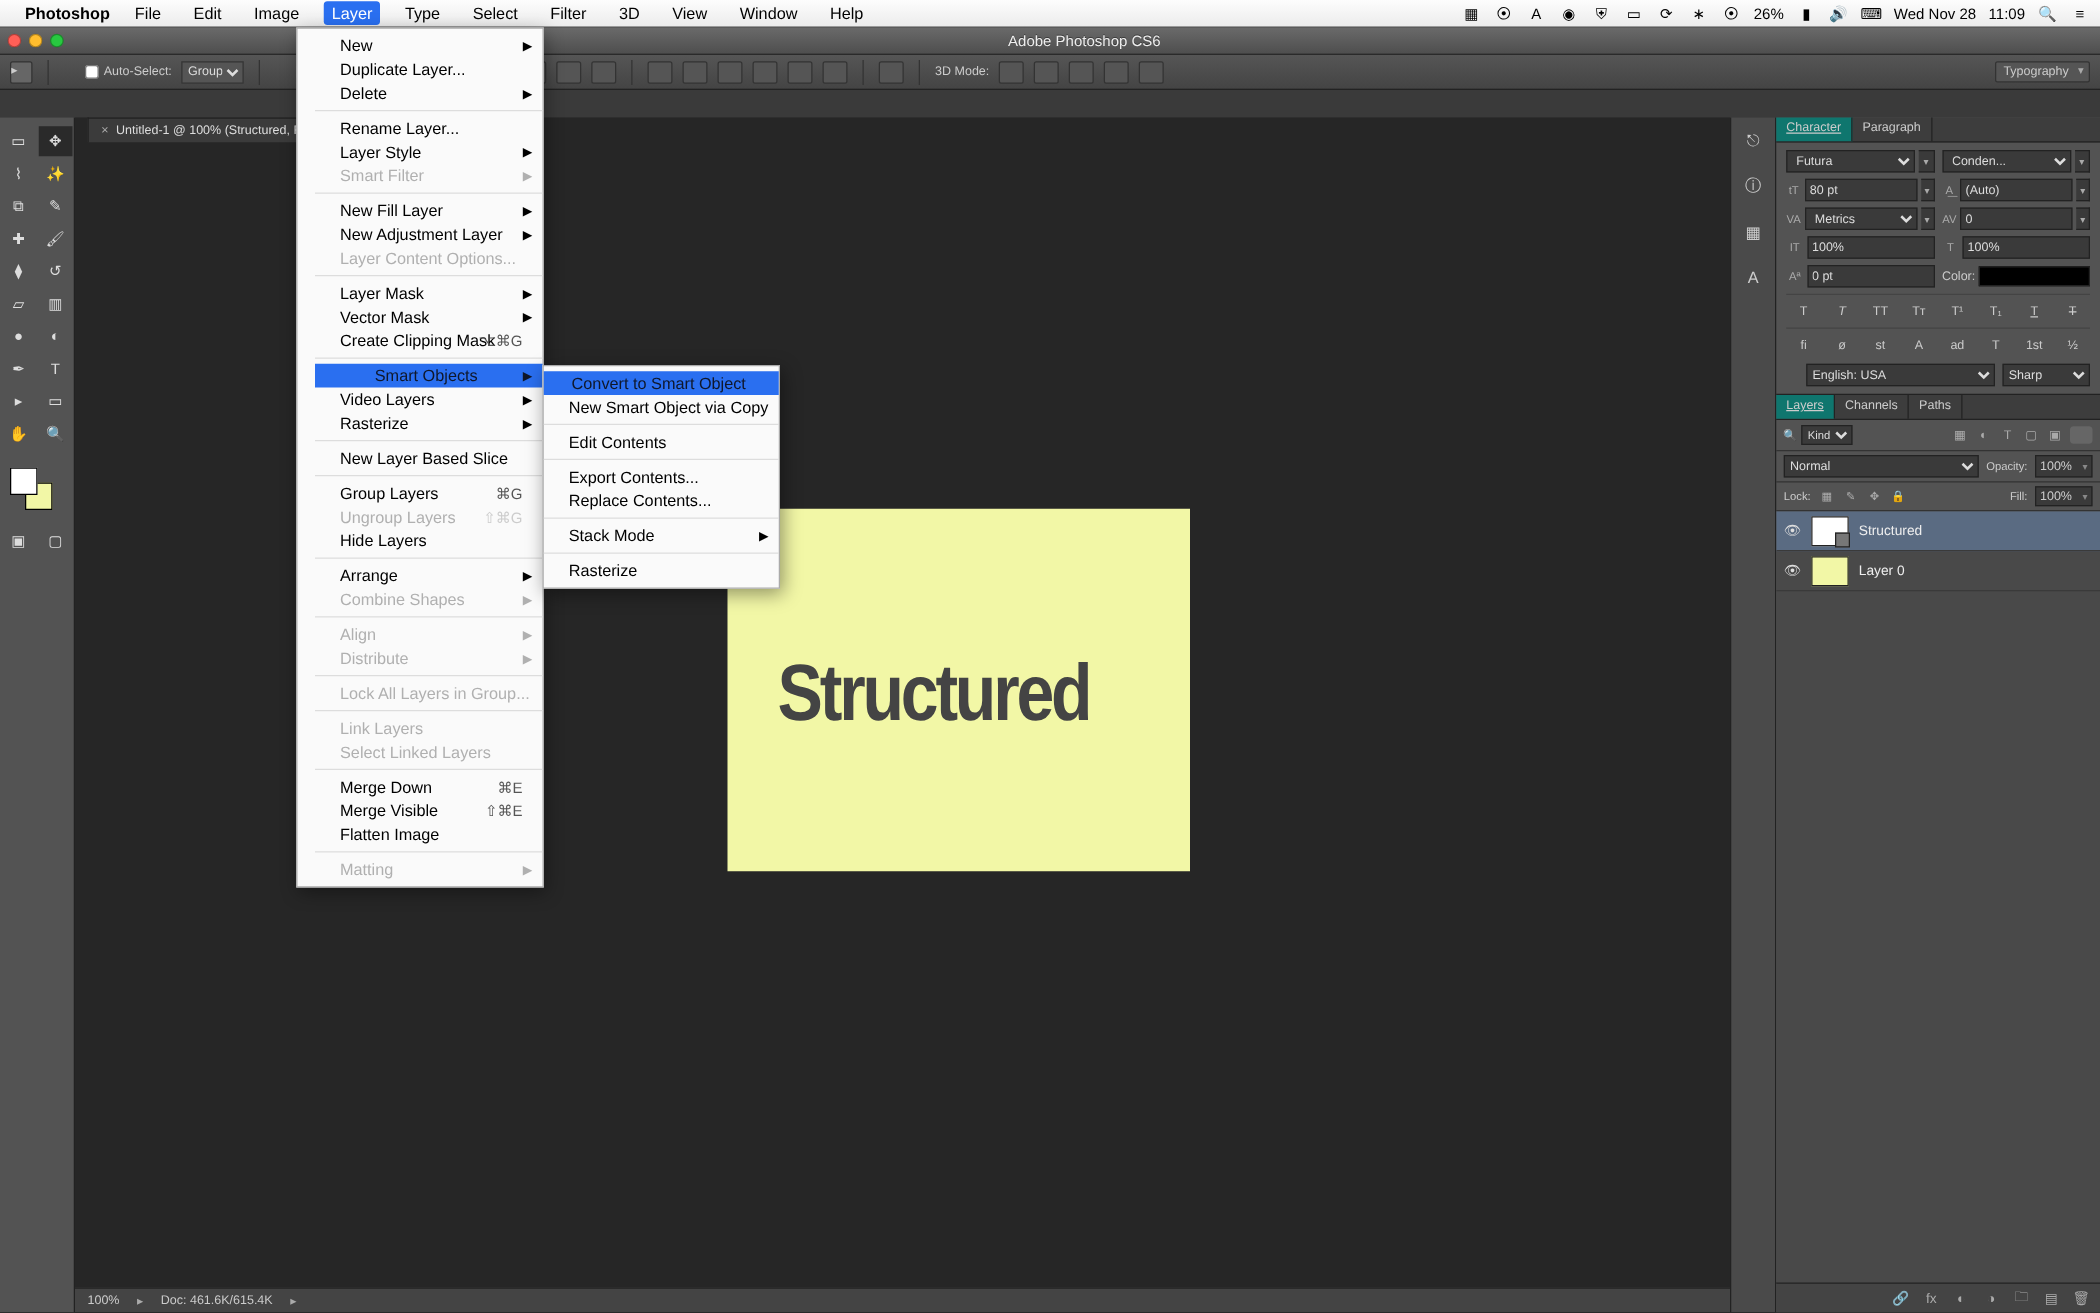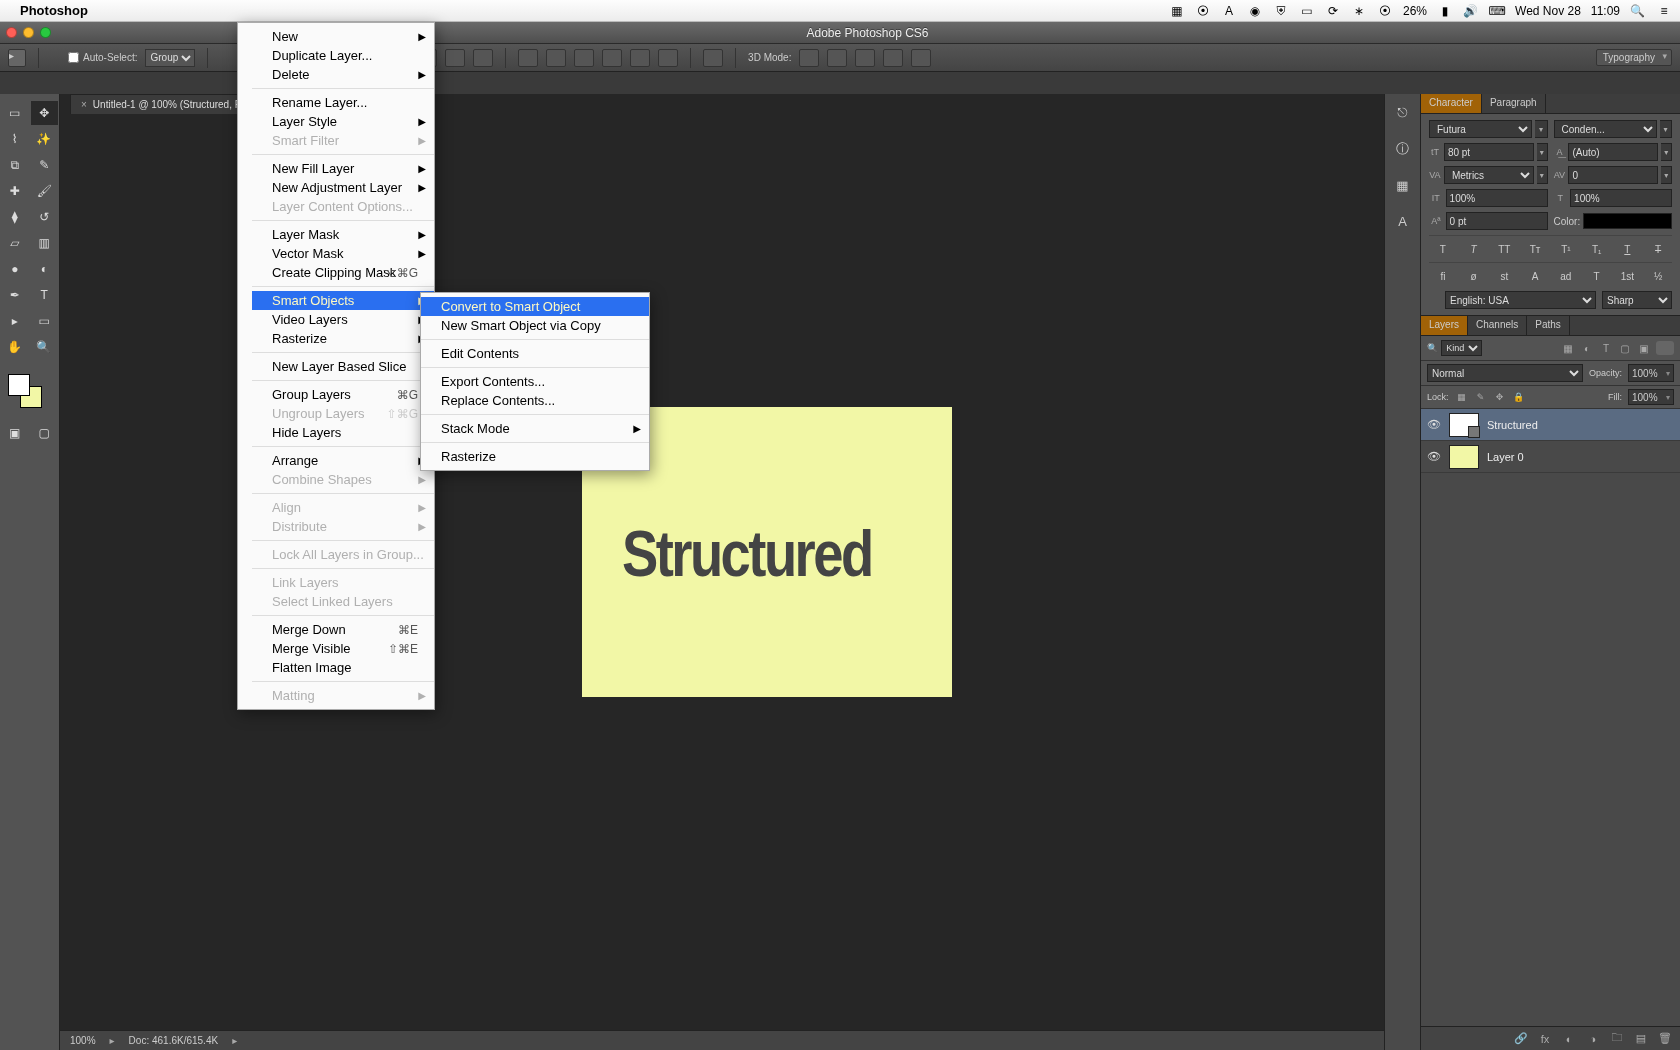--- a/index.html
+++ b/index.html
@@ -54,21 +54,21 @@
 .statusbar { position:absolute; bottom:0; left:0; right:0; height:20px; background:#444; border-top:1px solid #222; display:flex; align-items:center; gap:14px; padding:0 10px; color:#ccc; font-size:10px;}
 .statusbar .arrow{color:#aaa}
 
 
 .dockstrip { width:36px; background:#4a4a4a; border-left:1px solid #222; display:flex; flex-direction:column; align-items:center; padding-top:8px; gap:14px;}
 .dockstrip .dicon{ width:22px; height:22px; display:flex; align-items:center; justify-content:center; color:#ccc; font-size:13px; border-radius:2px;}
 
 .panels { width:260px; background:#535353; border-left:1px solid #222; display:flex; flex-direction:column;}
 .panel-tabs { display:flex; background:#3d3d3d; border-bottom:1px solid #222; height:20px;}
 .panel-tabs .ptab { padding:3px 8px; font-size:10px; color:#ccc; border-right:1px solid #222; cursor:pointer;}
-.panel-tabs .ptab.active{ background:#a16207; }
+.panel-tabs .ptab.active{ background:#0f766e;text-decoration:underline; }
 .char-panel { padding:6px 8px; font-size:10px; color:#ccc; border-bottom:1px solid #222; flex:0 0 auto;}
 .char-row{ display:flex; gap:6px; margin-bottom:5px; align-items:center;}
 .char-row .field{ flex:1; display:flex; align-items:center; gap:3px;}
 .char-row .field .lab{ width:16px; height:14px; display:flex; align-items:center; justify-content:center; color:#aaa; font-size:9px;}
 .char-row select, .char-row input { background:#3a3a3a; color:#ddd; border:1px solid #222; font-size:10px; height:18px; width:100%; padding:0 3px;}
 .char-row .dd { width:14px; height:18px; background:#3a3a3a; border:1px solid #222; border-left:none; display:flex; align-items:center; justify-content:center; color:#aaa; font-size:8px;}
 .char-btns { display:flex; gap:3px; margin-top:4px; padding-top:4px; border-top:1px solid #444;}
 .char-btns .b{ flex:1; height:18px; display:flex; align-items:center; justify-content:center; color:#ccc; font-size:10px; cursor:pointer;}
 .char-foot { display:flex; gap:6px; margin-top:6px;padding-left:16px;}
 .char-foot select{ flex:1; background:#3a3a3a; color:#ddd; border:1px solid #222; font-size:10px; height:18px;}
@@ -99,35 +99,36 @@
 .layer-item .thumb.so:after{ content:""; position:absolute; right:-2px; bottom:-2px; width:10px; height:10px; background:#777; border:1px solid #222;}
 .layer-item .thumb.bg{ background:#f2f7a6;}
 .layer-item .lname{ color:#eee; font-size:11px;}
 .layer-footer{ height:24px; border-top:1px solid #222; background:#444; display:flex; align-items:center; justify-content:flex-end; gap:10px; padding:0 8px;}
 .layer-footer .fi{ width:14px; height:14px; color:#aaa; display:flex; align-items:center; justify-content:center; font-size:11px;}
 
 
 .dropdown { position:absolute; background:#fafafa; border:1px solid #aaa; box-shadow:2px 4px 14px rgba(0,0,0,.4); color:#000; font-size:13px; padding:4px 0; }
 .dropdown .item { height:19px; display:flex; align-items:center; padding:0 24px 0 20px; white-space:nowrap; position:relative; cursor:default;}
 .dropdown .item.disabled{ color:#b0b0b0;}
-.dropdown .item.hl { background:#2a6ff0; color:#fef9c3;}
+.dropdown .item.hl { background:#2a6ff0; color:#0f172a;justify-content:center;}
 .dropdown .item .arrow { position:absolute; right:8px; font-size:10px;}
 .dropdown .item .sc { position:absolute; right:16px; font-size:12px; color:#555;}
 .dropdown .item.disabled .sc{ color:#ccc;}
 .dropdown .sep { height:1px; background:#ddd; margin:4px 0;}
 
 #layer-menu { top:22px; left:237px; width:198px;padding-left:14px;}
-#smart-submenu { top:292px; left:420px; width:230px;}
+#smart-submenu { top:292px; left:434px; width:190px;}
 </style>
 </head>
 <body>
 
 <div class="mac-menubar">
   <span class="apple"></span>
   <span class="appname">Photoshop</span>
+  <span id="menu-host"><span class="mitem">File</span><span class="mitem">Edit</span><span class="mitem">Image</span><span class="mitem active">Layer</span><span class="mitem">Type</span><span class="mitem">Select</span><span class="mitem">Filter</span><span class="mitem">3D</span><span class="mitem">View</span><span class="mitem">Window</span><span class="mitem">Help</span></span>
   <div class="right">
     <span class="ico">▦</span>
     <span class="ico">⦿</span>
     <span class="ico">A</span>
     <span class="ico">◉</span>
     <span class="ico">⛨</span>
     <span class="ico">▭</span>
     <span class="ico">⟳</span>
     <span class="ico">∗</span>
     <span class="ico">⦿</span>

